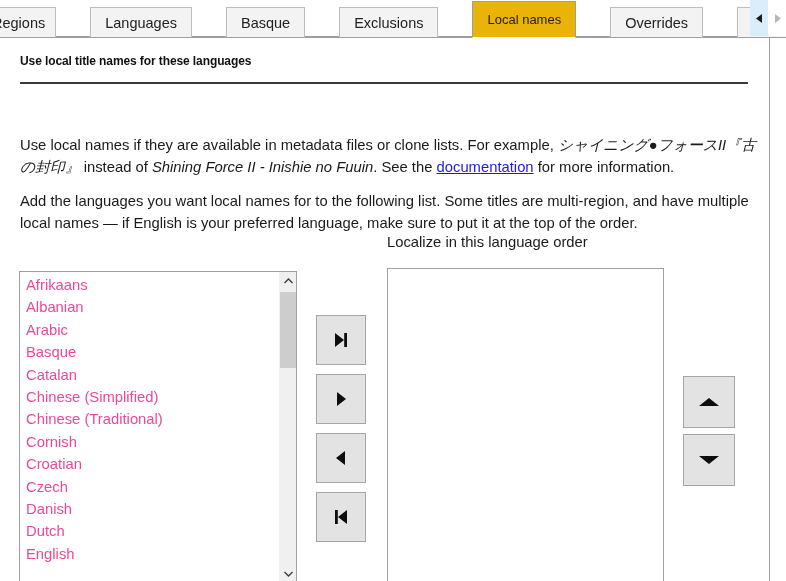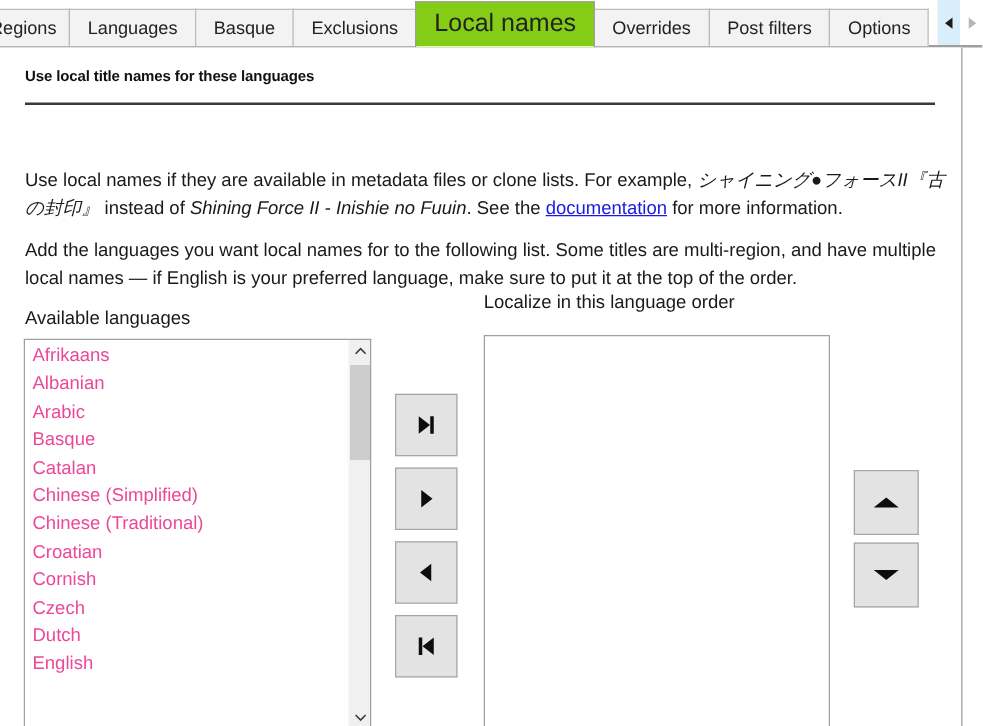--- a/index.html
+++ b/index.html
@@ -49,36 +49,37 @@
     font-size: 14.5px;
     color: #222222;
     background: #f3f3f3;
     border-left: 1px solid #bdbdbd;
     border-right: 1px solid #bdbdbd;
     border-top: 1px solid #bdbdbd;
     border-bottom: 1px solid #9e9e9e;
     margin-right: -1px;
     white-space: nowrap;
     cursor: default;
+    margin-left: 35px;
   }
   .tab.cut {
     padding-left: 2px;
     padding-right: 10px;
     border-left: none;
     margin-left: -10px;
   }
   .tab.active {
     height: 37px;
-    background: #84cc16;
+    background: #eab308;
     border-bottom: 1px solid #ffffff;
     border-left: 1px solid #9e9e9e;
     border-right: 1px solid #9e9e9e;
     border-top: 1px solid #9e9e9e;
     z-index: 5;
-    font-size: 20px;
+    font-size: 13px;
   }
 
   .tabnav {
     position: absolute;
     right: 0; top: 0;
     height: 36px;
     display: flex;
     align-items: center;
     background: #ffffff;
   }
@@ -280,35 +281,35 @@
 
     <div class="heading">Use local title names for these languages</div>
     <div class="rule"></div>
 
     <div class="para p1">
       <span>Use local names if they are available in metadata files or clone lists. For example, </span><span class="jp">シャイニング●フォースII『古の封印』</span><span> instead of </span><i>Shining Force II - Inishie no Fuuin</i><span>. See the </span><a class="doclink">documentation</a><span> for more information.</span>
     </div>
 
     <div class="para p2">Add the languages you want local names for to the following list. Some titles are multi-region, and have multiple local names — if English is your preferred language, make sure to put it at the top of the order.</div>
 
-    <div class="list-label left">Available languages</div>
     <div class="list-label right">Localize in this language order</div>
 
     <div class="listbox available">
       <div class="list-items" id="available-items">
           <div class="list-item">Afrikaans</div>
           <div class="list-item">Albanian</div>
           <div class="list-item">Arabic</div>
           <div class="list-item">Basque</div>
           <div class="list-item">Catalan</div>
           <div class="list-item">Chinese (Simplified)</div>
           <div class="list-item">Chinese (Traditional)</div>
+          <div class="list-item">Cornish</div>
           <div class="list-item">Croatian</div>
-          <div class="list-item">Cornish</div>
           <div class="list-item">Czech</div>
+          <div class="list-item">Danish</div>
           <div class="list-item">Dutch</div>
           <div class="list-item">English</div>
         </div>
       <div class="vscroll">
         <div class="vscroll-arrow up">
           <svg width="11" height="8" viewBox="0 0 11 8">
             <polyline points="1.5,6 5.5,2 9.5,6" fill="none" stroke="#3b3b3b" stroke-width="1.3"></polyline>
           </svg>
         </div>
         <div class="vscroll-thumb"></div>

